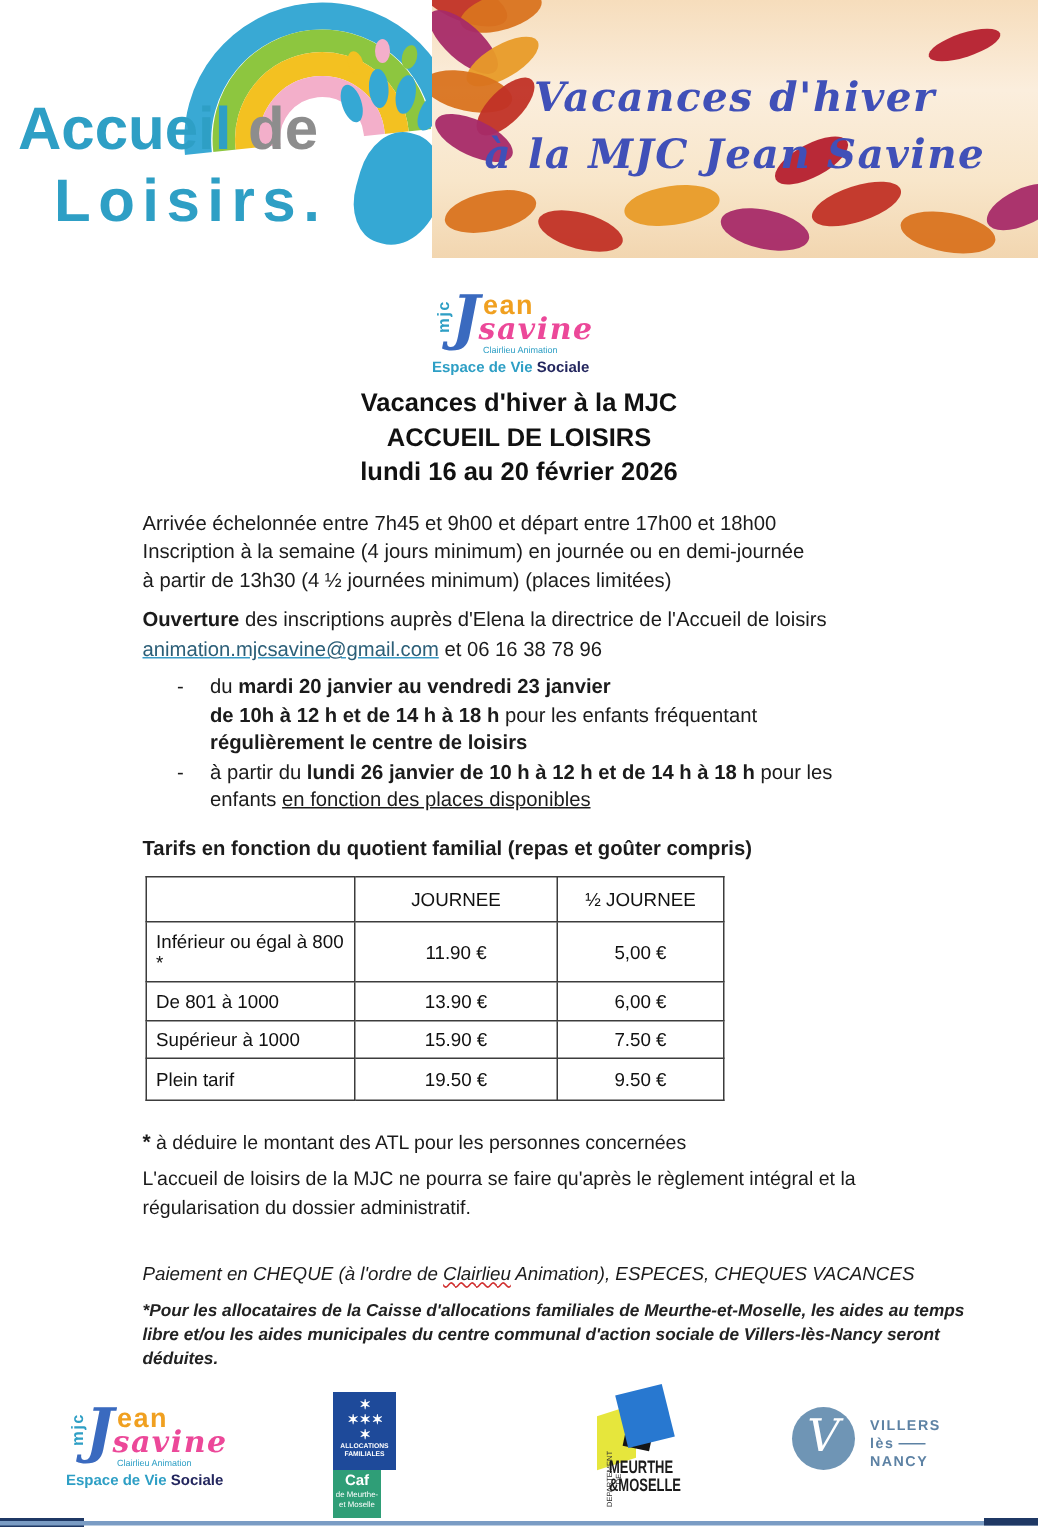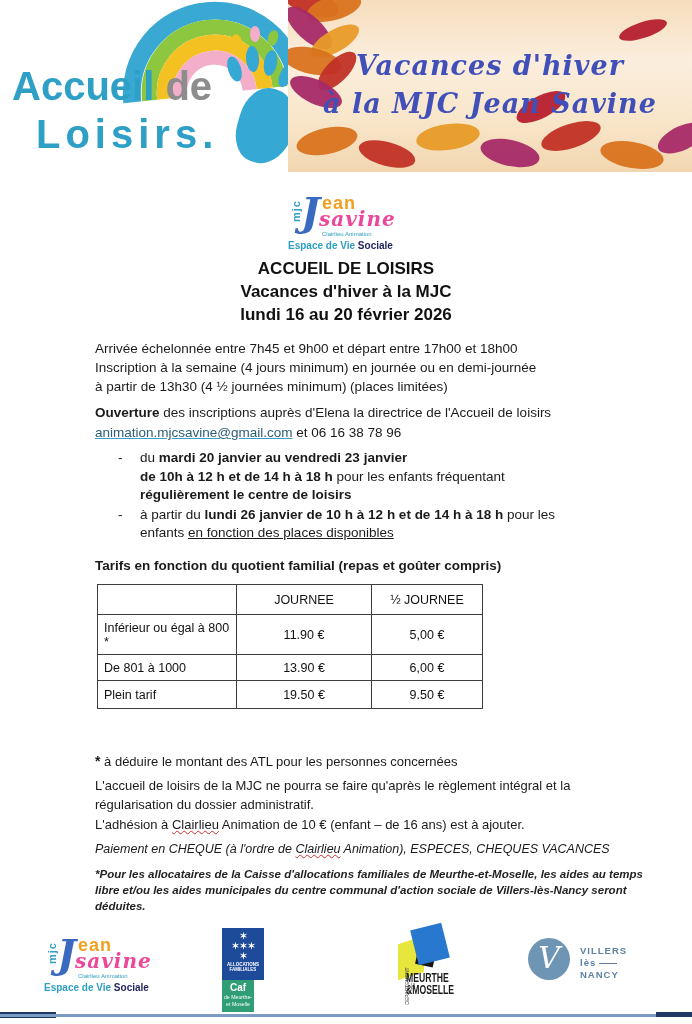--- a/index.html
+++ b/index.html
@@ -182,22 +182,22 @@
   <div class="mjc-logo top">
     <span class="mjc-vert">mjc</span>
     <span class="mjc-j">J</span>
     <span class="mjc-jean">ean</span>
     <span class="mjc-savine">savine</span>
     <span class="mjc-clair">Clairlieu Animation</span>
     <span class="mjc-espace"><span>Espace de Vie </span><span class="navy">Sociale</span></span>
   </div>
 
   <div class="title-block">
+    <div>Vacances d'hiver à la MJC</div>
     <div>ACCUEIL DE LOISIRS</div>
-    <div>Vacances d'hiver à la MJC</div>
     <div>lundi 16 au 20 février 2026</div>
   </div>
 
   <div class="intro">
     <div>Arrivée échelonnée entre 7h45 et 9h00 et départ entre 17h00 et 18h00</div>
     <div>Inscription à la semaine (4 jours minimum) en journée ou en demi-journée</div>
     <div>à partir de 13h30 (4 ½ journées minimum) (places limitées)</div>
   </div>
 
   <div class="ouverture">
@@ -235,35 +235,37 @@
     <tr class="r-tall">
       <td class="c1">Inférieur ou égal à 800 *</td>
       <td class="c2">11.90 €</td>
       <td class="c3">5,00 €</td>
     </tr>
     <tr class="r1">
       <td class="c1">De 801 à 1000</td>
       <td class="c2">13.90 €</td>
       <td class="c3">6,00 €</td>
     </tr>
+    <tr class="r2">
+      <td class="c1">Supérieur à 1000</td>
+      <td class="c2">15.90 €</td>
+      <td class="c3">7.50 €</td>
+    </tr>
     <tr class="r3">
       <td class="c1">Plein tarif</td>
       <td class="c2">19.50 €</td>
       <td class="c3">9.50 €</td>
     </tr>
   </tbody>
     </table>
 
   <div class="note-atl"><b>*</b><span> à déduire le montant des ATL pour les personnes concernées</span></div>
 
   <div class="note-reglement">L'accueil de loisirs de la MJC ne pourra se faire qu'après le règlement intégral et la régularisation du dossier administratif.</div>
 
-  <div class="note-adhesion">
-    <span>L'adhésion à </span><span class="wavy">Clairlieu</span><span> Animation de 10 € (enfant – de 16 ans) est à ajouter.</span>
-  </div>
 
   <div class="note-paiement">
     <span>Paiement en CHEQUE (à l'ordre de </span><span class="wavy">Clairlieu</span><span> Animation), ESPECES, CHEQUES VACANCES</span>
   </div>
 
   <div class="note-caf">*Pour les allocataires de la Caisse d'allocations familiales de Meurthe-et-Moselle, les aides au temps libre et/ou les aides municipales du centre communal d'action sociale de Villers-lès-Nancy seront déduites.</div>
 
   <div class="mjc-logo bottom">
     <span class="mjc-vert">mjc</span>
     <span class="mjc-j">J</span>

